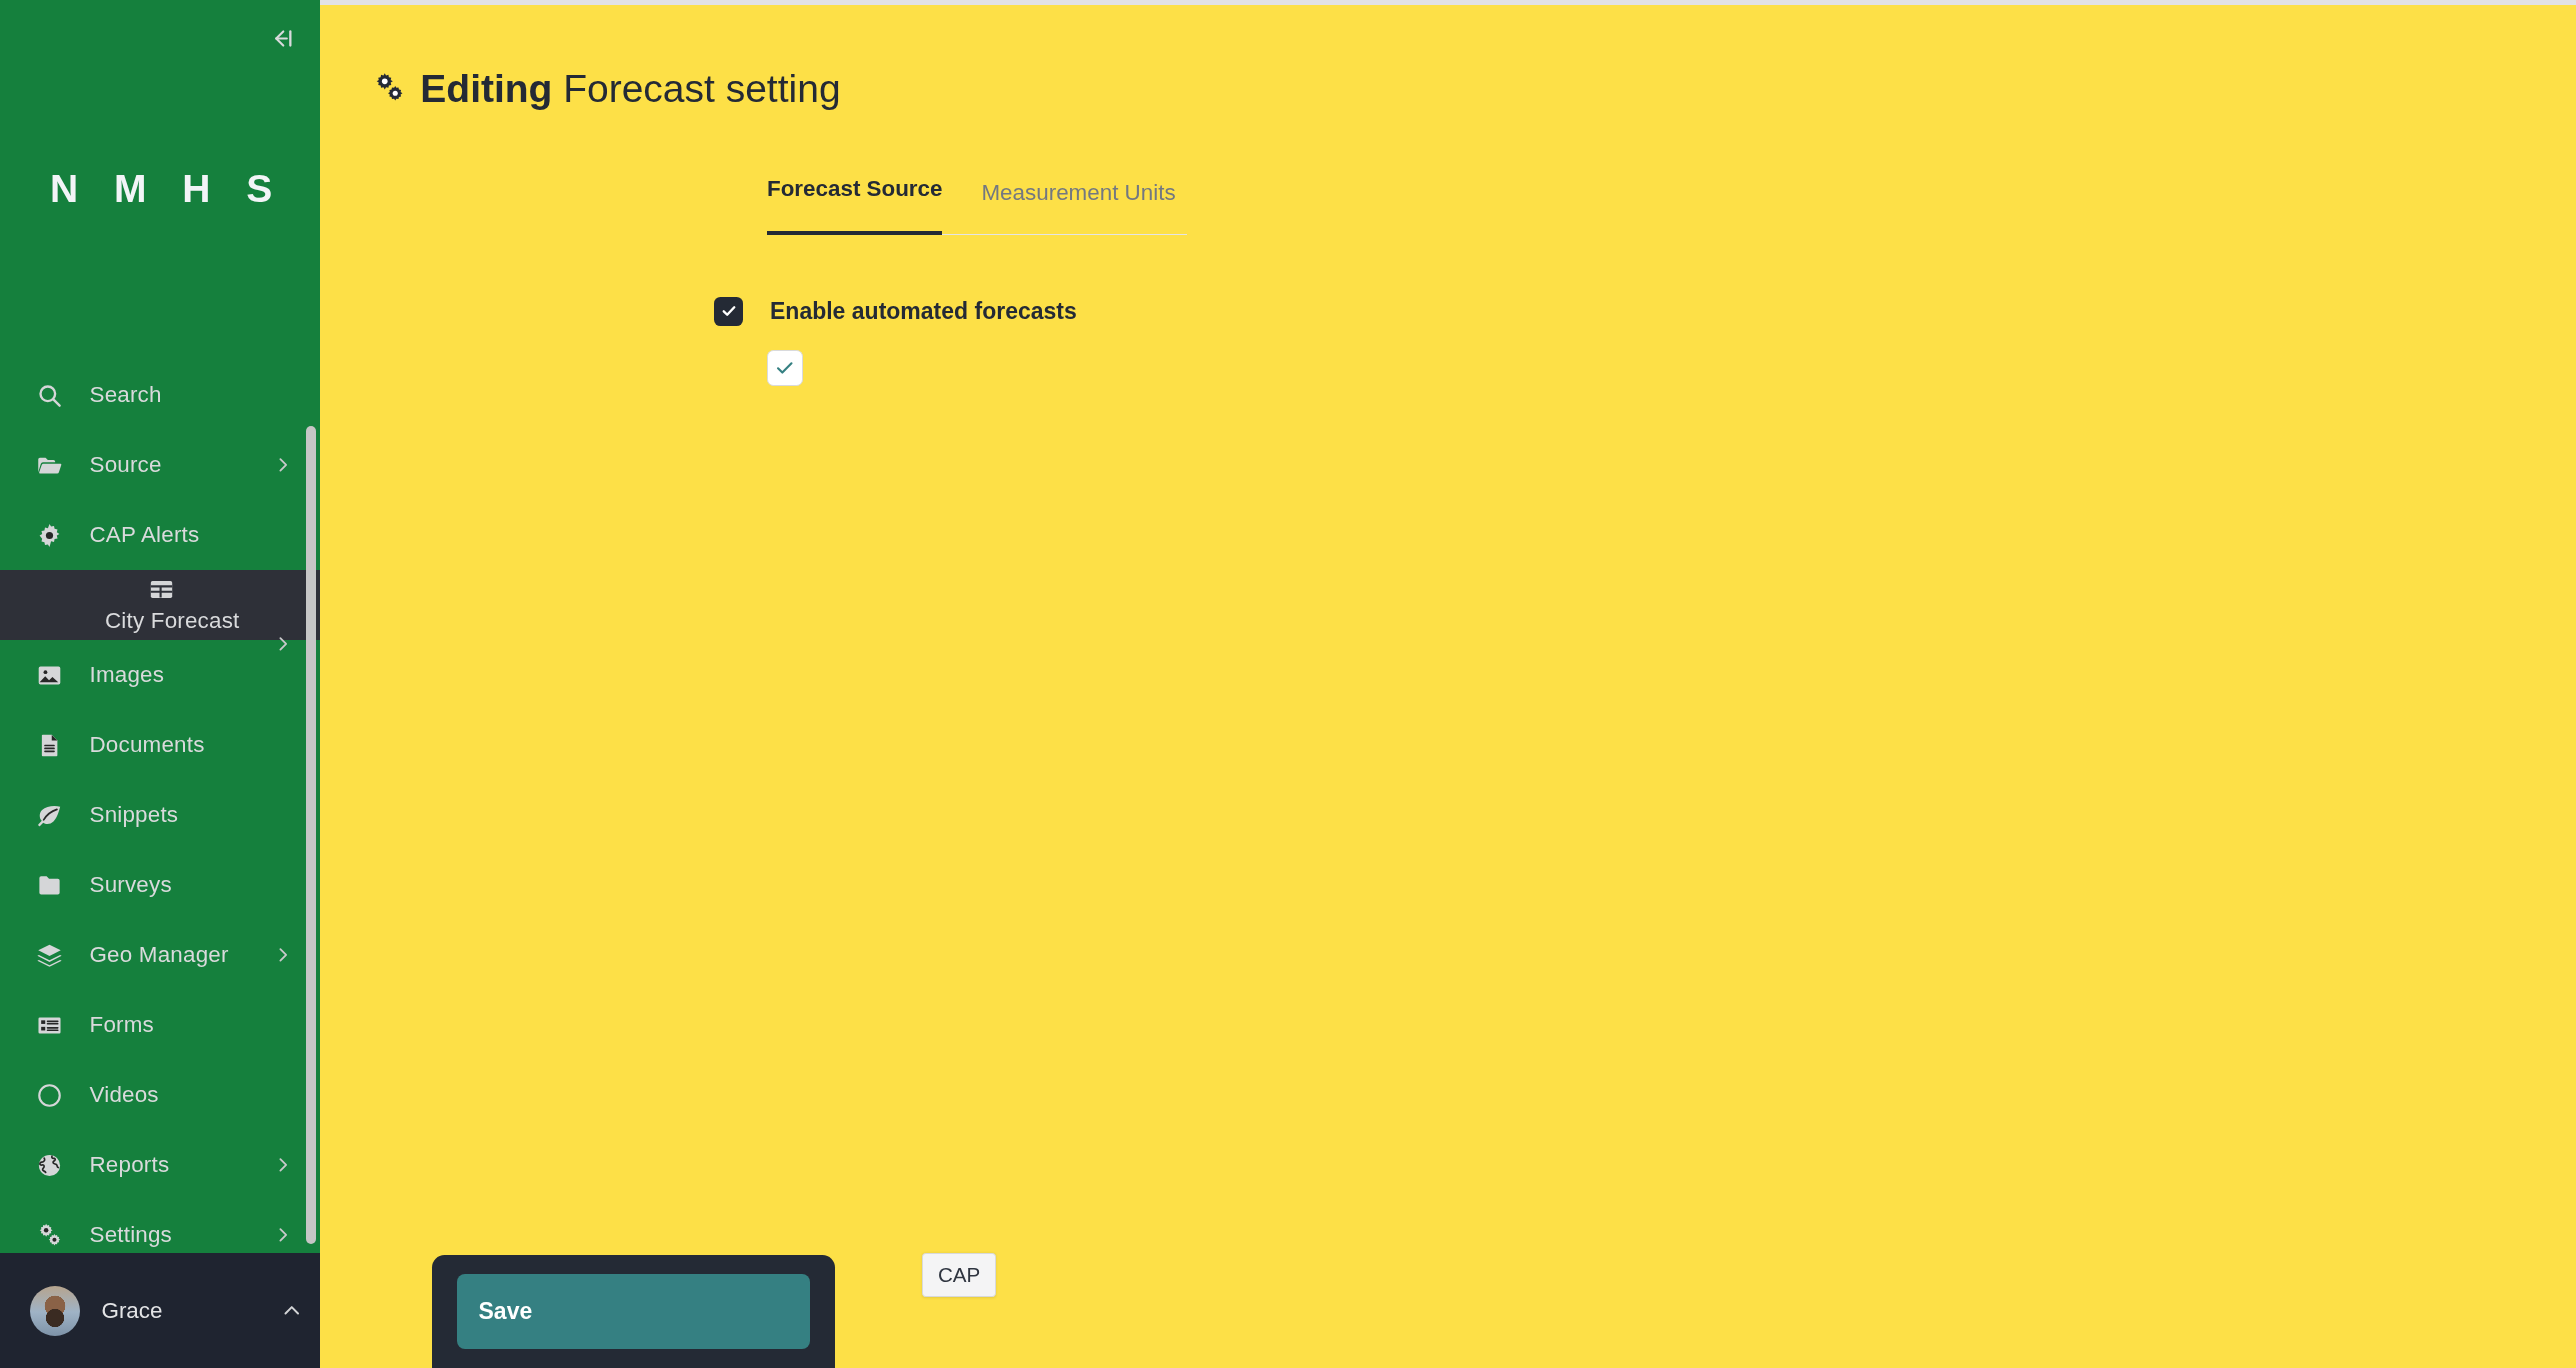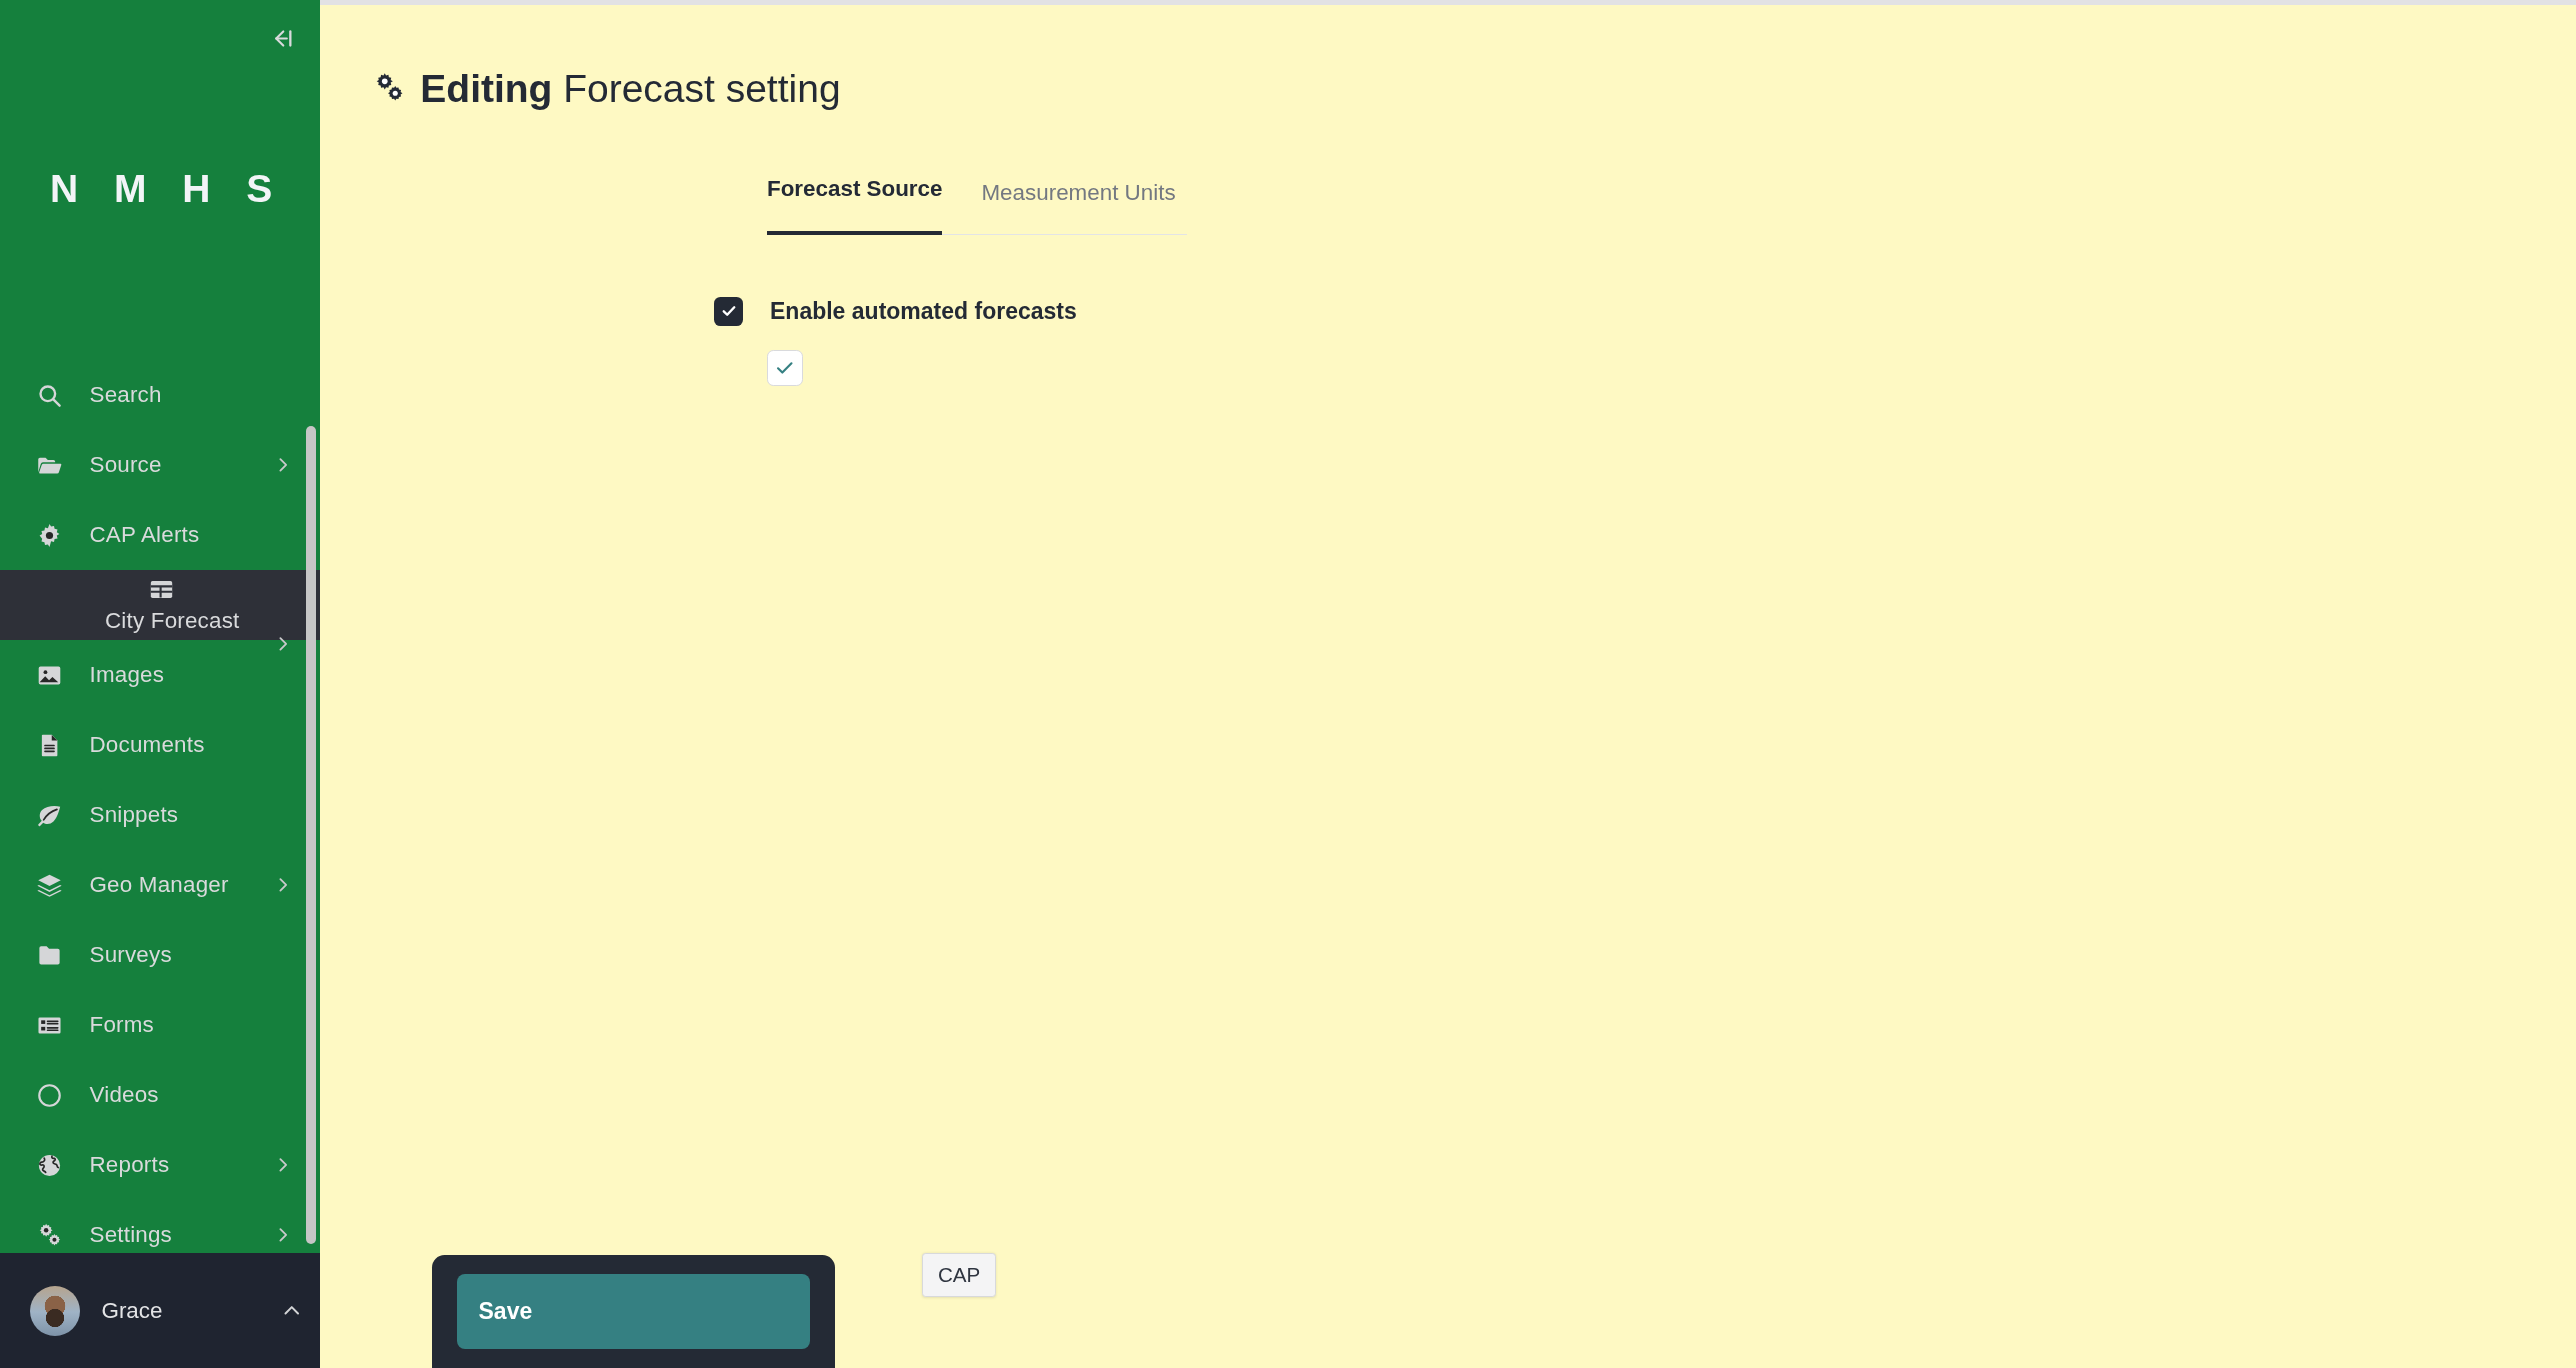--- a/index.html
+++ b/index.html
@@ -135,21 +135,21 @@
     color: #e3e4e6;
     font-size: 22.4px;
   }
   .user-chev { margin-left: auto; color: #d3d4d6; display:flex; align-items:center; }
 
   
   .main {
     position: absolute;
     left: 320px; top: 4.5px;
     width: 2256px; height: 1364px;
-    background: #fef9c3;
+    background: #fde047;
     overflow: hidden;
   }
 
   .page-head {
     position: absolute;
     left: 52px; top: 60px;
     display: flex;
     align-items: center;
   }
   .head-ico { color:#242a35; display:flex; align-items:center; margin-right: 14.3px; }
@@ -361,40 +361,40 @@
             <path d="M21.5 4.2C17 3 9 3.4 5.4 7.1c-3 3.1-2.4 7.6-.3 9.6L2.4 19.6a1 1 0 1 0 1.4 1.4l2.6-2.6c2.4 1.7 6.4 1.6 9.1-1.1 3.6-3.6 5-9.6 6-13.1z"></path>
             <path d="M18.6 6.6c-4 1.3-8.6 4-11.8 9.3" stroke="#272727" stroke-width="1.5" fill="none" stroke-linecap="round"></path>
           </svg>
         </span>
         <span class="nav-label">Snippets</span>
       </div>
 
       <div class="nav-item">
         <span class="nav-ico">
           <svg width="27" height="27" viewBox="0 0 24 24" fill="#d5d6d8">
+            <path d="M3 5.4a1.6 1.6 0 0 1 1.6-1.6h4.8l2.2 2.2h7.8A1.6 1.6 0 0 1 21 7.6v10.8a1.6 1.6 0 0 1-1.6 1.6H4.6A1.6 1.6 0 0 1 3 18.4z"></path>
+          </svg>
+        </span>
+        <span class="nav-label">Surveys</span>
+      </div>
+
+      <div class="nav-item">
+        <span class="nav-ico">
+          <svg width="27" height="27" viewBox="0 0 24 24" fill="#d5d6d8">
             <path d="M12 2.4l10 5-10 5-10-5z"></path>
             <path d="M2.6 11.6L12 16.3l9.4-4.7 1.4.7-10.8 5.4L1.2 12.3z"></path>
             <path d="M2.6 15.9L12 20.6l9.4-4.7 1.4.7L12 22l-10.8-5.4z"></path>
           </svg>
         </span>
         <span class="nav-label">Geo Manager</span>
         <span class="nav-chev">
           <svg width="19.7" height="19.7" viewBox="0 0 24 24" fill="none" stroke="#c8c9cb" stroke-width="2.2" stroke-linecap="round" stroke-linejoin="round">
               <path d="M9 5l7 7-7 7"></path>
             </svg>
         </span>
-      </div>
-
-      <div class="nav-item">
-        <span class="nav-ico">
-          <svg width="27" height="27" viewBox="0 0 24 24" fill="#d5d6d8">
-            <path d="M3 5.4a1.6 1.6 0 0 1 1.6-1.6h4.8l2.2 2.2h7.8A1.6 1.6 0 0 1 21 7.6v10.8a1.6 1.6 0 0 1-1.6 1.6H4.6A1.6 1.6 0 0 1 3 18.4z"></path>
-          </svg>
-        </span>
-        <span class="nav-label">Surveys</span>
       </div>
 
       <div class="nav-item">
         <span class="nav-ico">
           <svg width="27" height="27" viewBox="0 0 24 24" fill="#d5d6d8">
             <path d="M3.4 4.8h17.2a1.2 1.2 0 0 1 1.2 1.2v12a1.2 1.2 0 0 1-1.2 1.2H3.4A1.2 1.2 0 0 1 2.2 18V6a1.2 1.2 0 0 1 1.2-1.2z"></path>
             <rect x="4.6" y="7.4" width="3.6" height="3.2" fill="#272727"></rect>
             <rect x="4.6" y="13.2" width="3.6" height="3.2" fill="#272727"></rect>
             <path d="M10.2 8.3h9.2M10.2 10.4h9.2M10.2 14.1h9.2M10.2 16.2h9.2" stroke="#272727" stroke-width="1.4" stroke-linecap="round"></path>
           </svg>

